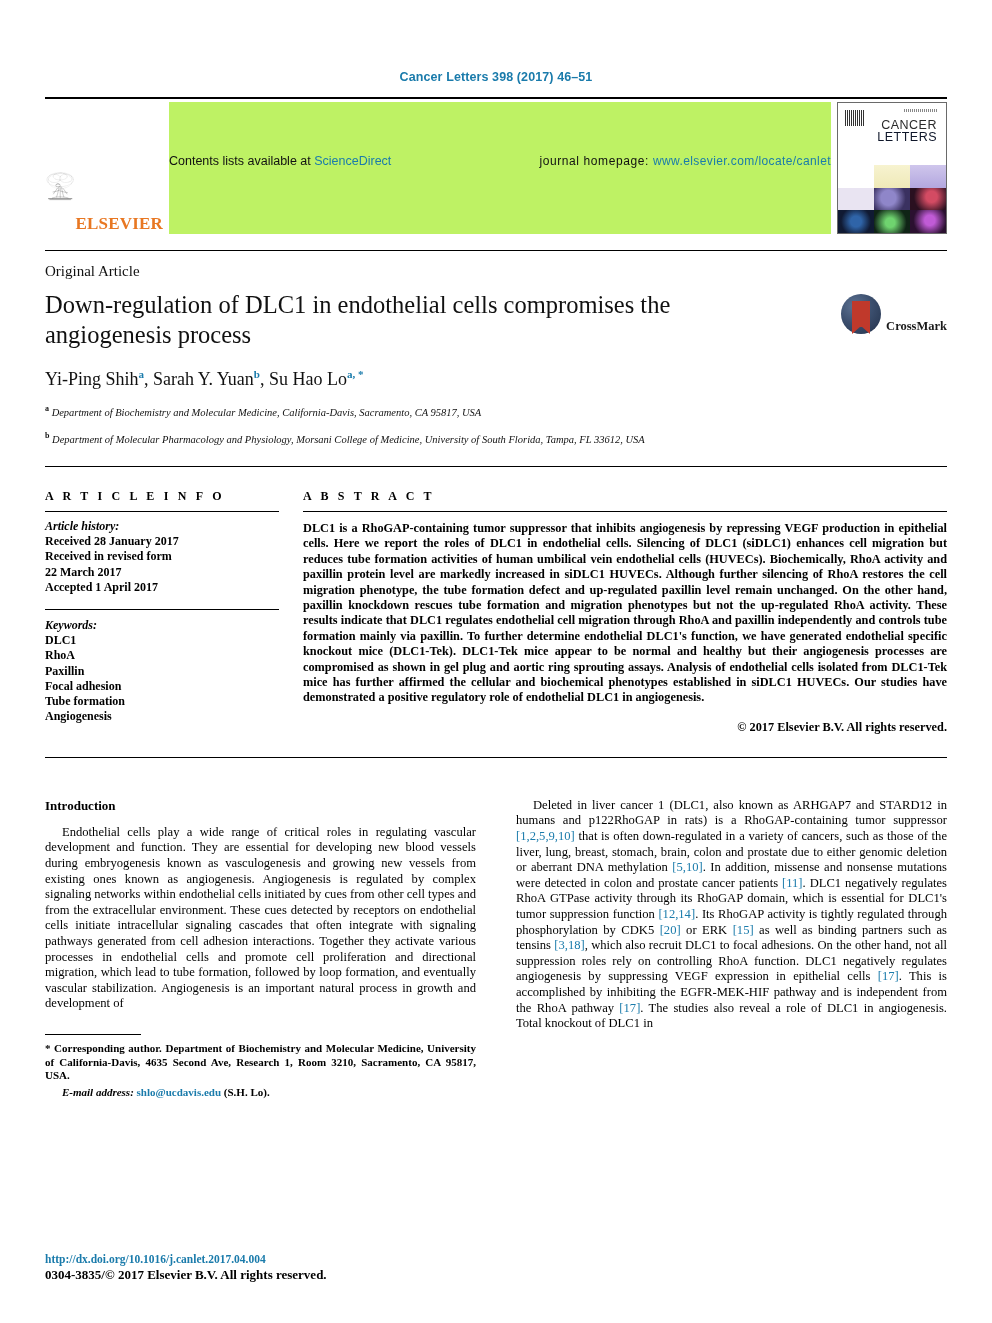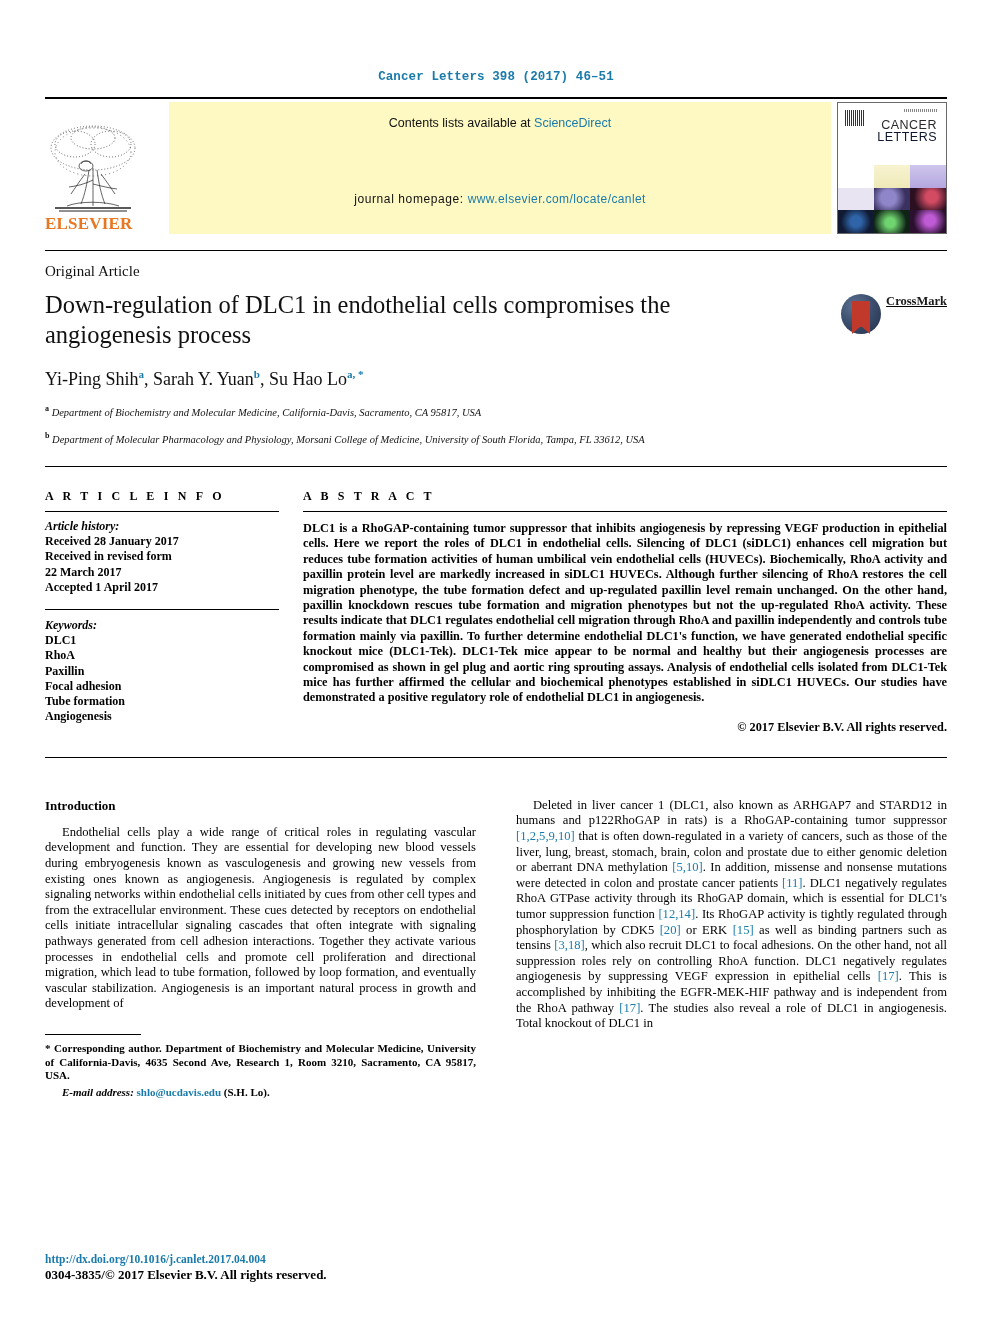--- a/index.html
+++ b/index.html
@@ -12,60 +12,60 @@
     color: #000;
     position: relative;
     overflow: hidden;
   }
   .page { position: relative; width: 992px; height: 1323px; padding: 0; }
 
   
   .runninghead {
     text-align: center;
     color: #1a7bab;
-    font-family: Liberation Mono, monospace;
+    font-family: Liberation Sans, sans-serif;
     font-size: 12.5px;
     font-weight: bold;
     padding-top: 70px;
     letter-spacing: .1px;
   }
 
   
   .masthead-wrap { padding: 0 45px; margin-top: 13px; }
   .rule-thick { border-top: 2.5px solid #000; }
   .masthead {
     display: flex;
     align-items: stretch;
     height: 132px;
     margin-top: 3px;
   }
   .elsevier-logo {
     width: 118px;
     flex: 0 0 118px;
     display: flex;
-    flex-direction: column;
+    flex-direction: row;
     justify-content: flex-end;
-    align-items: flex-start;
+    align-items: flex-end;
     padding-bottom: 2px;
   }
   .tree-svg { display:block; }
   .elsevier-word {
     color: #E87722;
     font-family: "Liberation Serif", serif;
     font-size: 17px;
     font-weight: bold;
     letter-spacing: .2px;
     line-height: 1;
     margin-top: 1px;
   }
   .journal-band {
     flex: 1 1 auto;
-    background: #fef9c3;
+    background: #bef264;
     display: flex;
-    flex-direction: column;
+    flex-direction: row;
     align-items: center;
     justify-content: space-between;
     padding: 14px 0 28px 0;
     margin-left: 6px;
     margin-right: 6px;
   }
   .contents-line {
     font-family: "Liberation Sans", sans-serif;
     font-size: 12.5px;
     color: #111;
@@ -129,21 +129,21 @@
   }
   .title-row { display:flex; align-items:flex-start; justify-content:space-between; }
   .art-title {
     font-family: "Liberation Serif", serif;
     font-size: 24.5px;
     line-height: 30px;
     margin-top: 10px;
     max-width: 700px;
     color: #111;
   }
-  .crossmark { flex: 0 0 96px; margin-top: 14px; display:flex; align-items:flex-start; gap:5px;text-decoration:underline; }
+  .crossmark { flex: 0 0 96px; margin-top: 14px; display:flex; align-items:flex-end; gap:5px; }
   .cm-badge { width:40px; height:40px; border-radius:50%;
     background: radial-gradient(circle at 34% 30%, #5d7393 0%, #3c4f6e 45%, #22304a 100%);
     position:relative; }
   .cm-book { position:absolute; left:11px; top:7px; width:18px; height:26px; background:#c0392b; }
   .cm-book:after{ content:""; position:absolute; left:0; bottom:-7px; border-left:9px solid #c0392b;
     border-right:9px solid #c0392b; border-bottom:8px solid transparent; }
   .cm-text { font-family:"Liberation Serif", serif; font-size:12.5px; font-weight:bold; color:#1b1b1b; }
 
   .authors {
     font-family: "Liberation Serif", serif;

